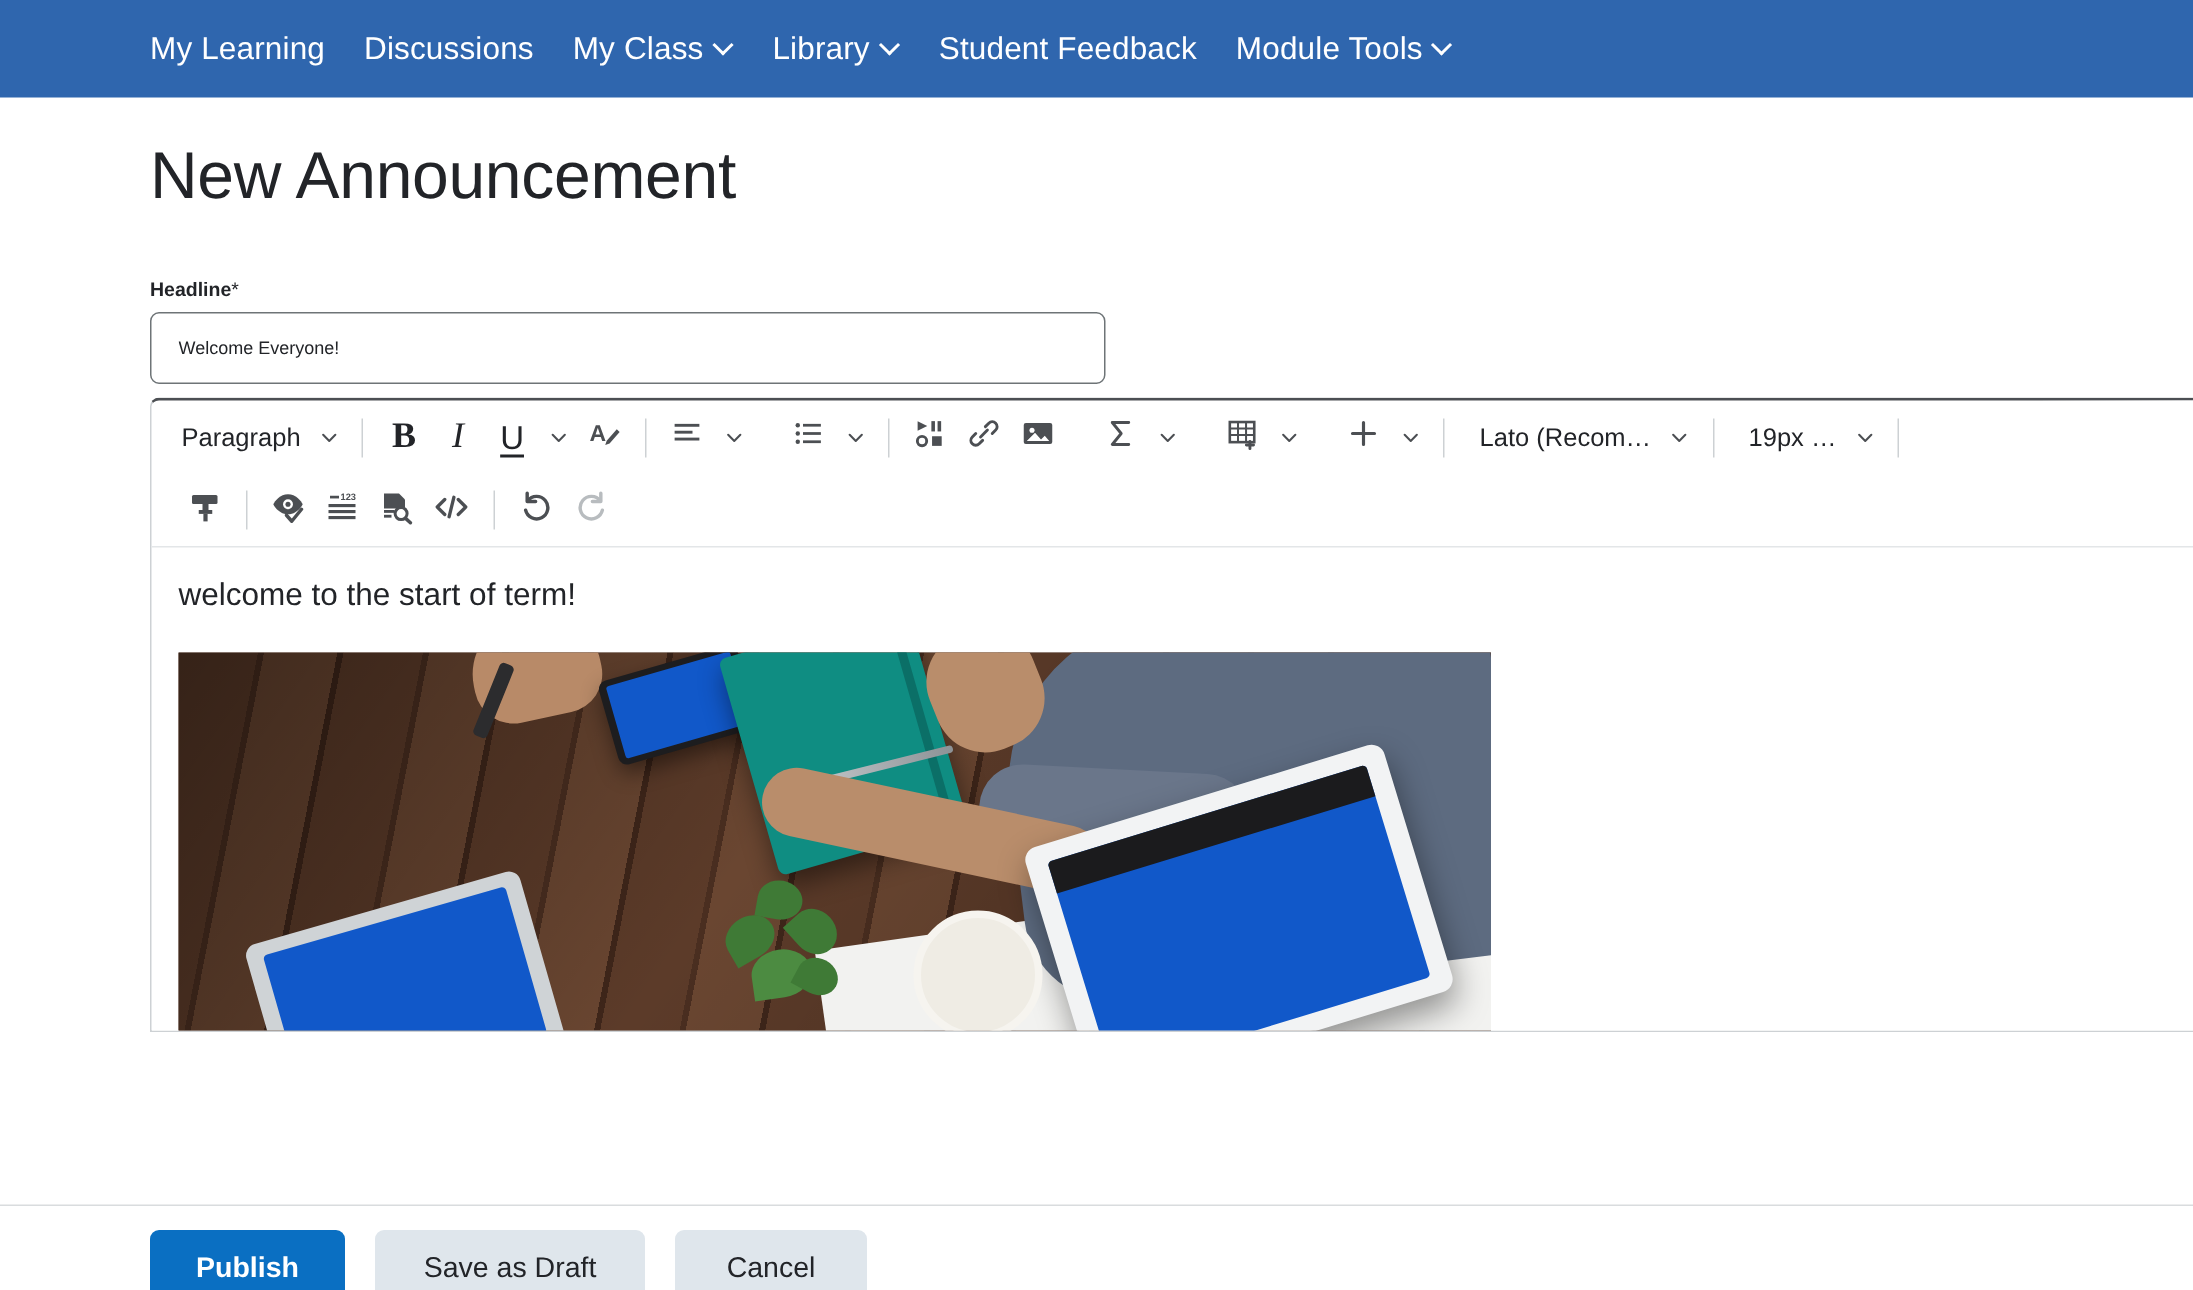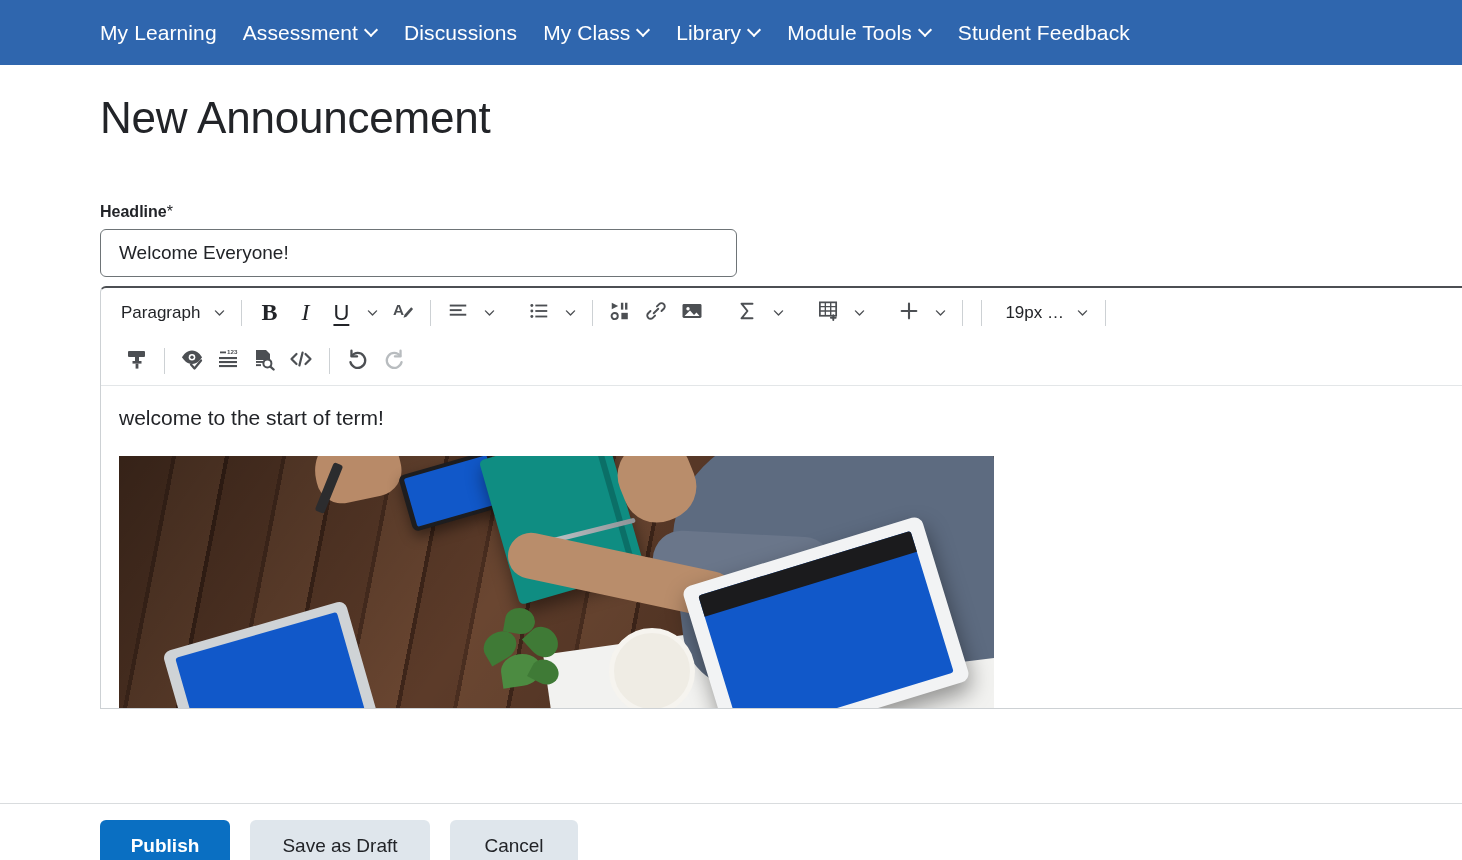--- a/index.html
+++ b/index.html
@@ -61,36 +61,36 @@
     margin: 28px 0 15px 0;
     letter-spacing: -.2px;
   }
   .section-title {
     font-size: 30px;
     font-weight: 400;
     color: #222428;
     margin: 60px 0 0 0;
   }
   .field-label {
-    font-size: 16px;
+    font-size: 13px;
     font-weight: 700;
     color: #222428;
-    margin-top: 60px;
+    margin-top: 42px;
     margin-bottom: 8px;
   }
   .req { font-weight: 400; }
 
   .text-input {
     width: 637px;
     height: 48px;
     border: 1px solid #6e7477;
     border-radius: 6px;
     background: #fff;
     font-family: "Liberation Sans", sans-serif;
-    font-size: 19px;
+    font-size: 12px;
     color: #222428;
     padding: 0 18px;
     outline: none;
   }
 
   
   .editor {
     margin-top: 9px;
     width: 1400px;          
     border: 1px solid #cdd1d4;
@@ -346,46 +346,42 @@
 </style>
 </head>
 <body>
 
 <div class="navbar">
 
   <div class="nav-item">
     <span>My Learning</span>
   </div>
 
-  <div class="nav-item">
-    <span>Assessment</span>
-    <span class="chev"></span>
-  </div>
 
   <div class="nav-item">
     <span>Discussions</span>
   </div>
 
   <div class="nav-item">
     <span>My Class</span>
     <span class="chev"></span>
   </div>
 
   <div class="nav-item">
     <span>Library</span>
     <span class="chev"></span>
   </div>
 
   <div class="nav-item">
+    <span>Student Feedback</span>
+  </div>
+
+  <div class="nav-item">
     <span>Module Tools</span>
     <span class="chev"></span>
-  </div>
-
-  <div class="nav-item">
-    <span>Student Feedback</span>
   </div>
 
 </div>
 
 <div class="page">
 
   <h1 class="page-title">New Announcement</h1>
 
 
   
@@ -562,20 +558,28 @@
         </div>
         <span class="tb-chev">
           <svg width="13" height="13" viewBox="0 0 16 16">
               <path d="M3 6l5 5 5-5" fill="none" stroke="#4c4f53" stroke-width="1.7" stroke-linecap="round" stroke-linejoin="round"></path>
             </svg>
         </span>
       </div>
 
       <span class="tb-sep"></span>
 
+      <div class="tb-dd">
+        <span class="ddtext">Lato (Recom…</span>
+        <span class="tb-chev">
+          <svg width="13" height="13" viewBox="0 0 16 16">
+              <path d="M3 6l5 5 5-5" fill="none" stroke="#4c4f53" stroke-width="1.7" stroke-linecap="round" stroke-linejoin="round"></path>
+            </svg>
+        </span>
+      </div>
 
       <span class="tb-sep"></span>
 
       <div class="tb-dd">
         <span class="ddtext">19px …</span>
         <span class="tb-chev">
           <svg width="13" height="13" viewBox="0 0 16 16">
               <path d="M3 6l5 5 5-5" fill="none" stroke="#4c4f53" stroke-width="1.7" stroke-linecap="round" stroke-linejoin="round"></path>
             </svg>
         </span>

